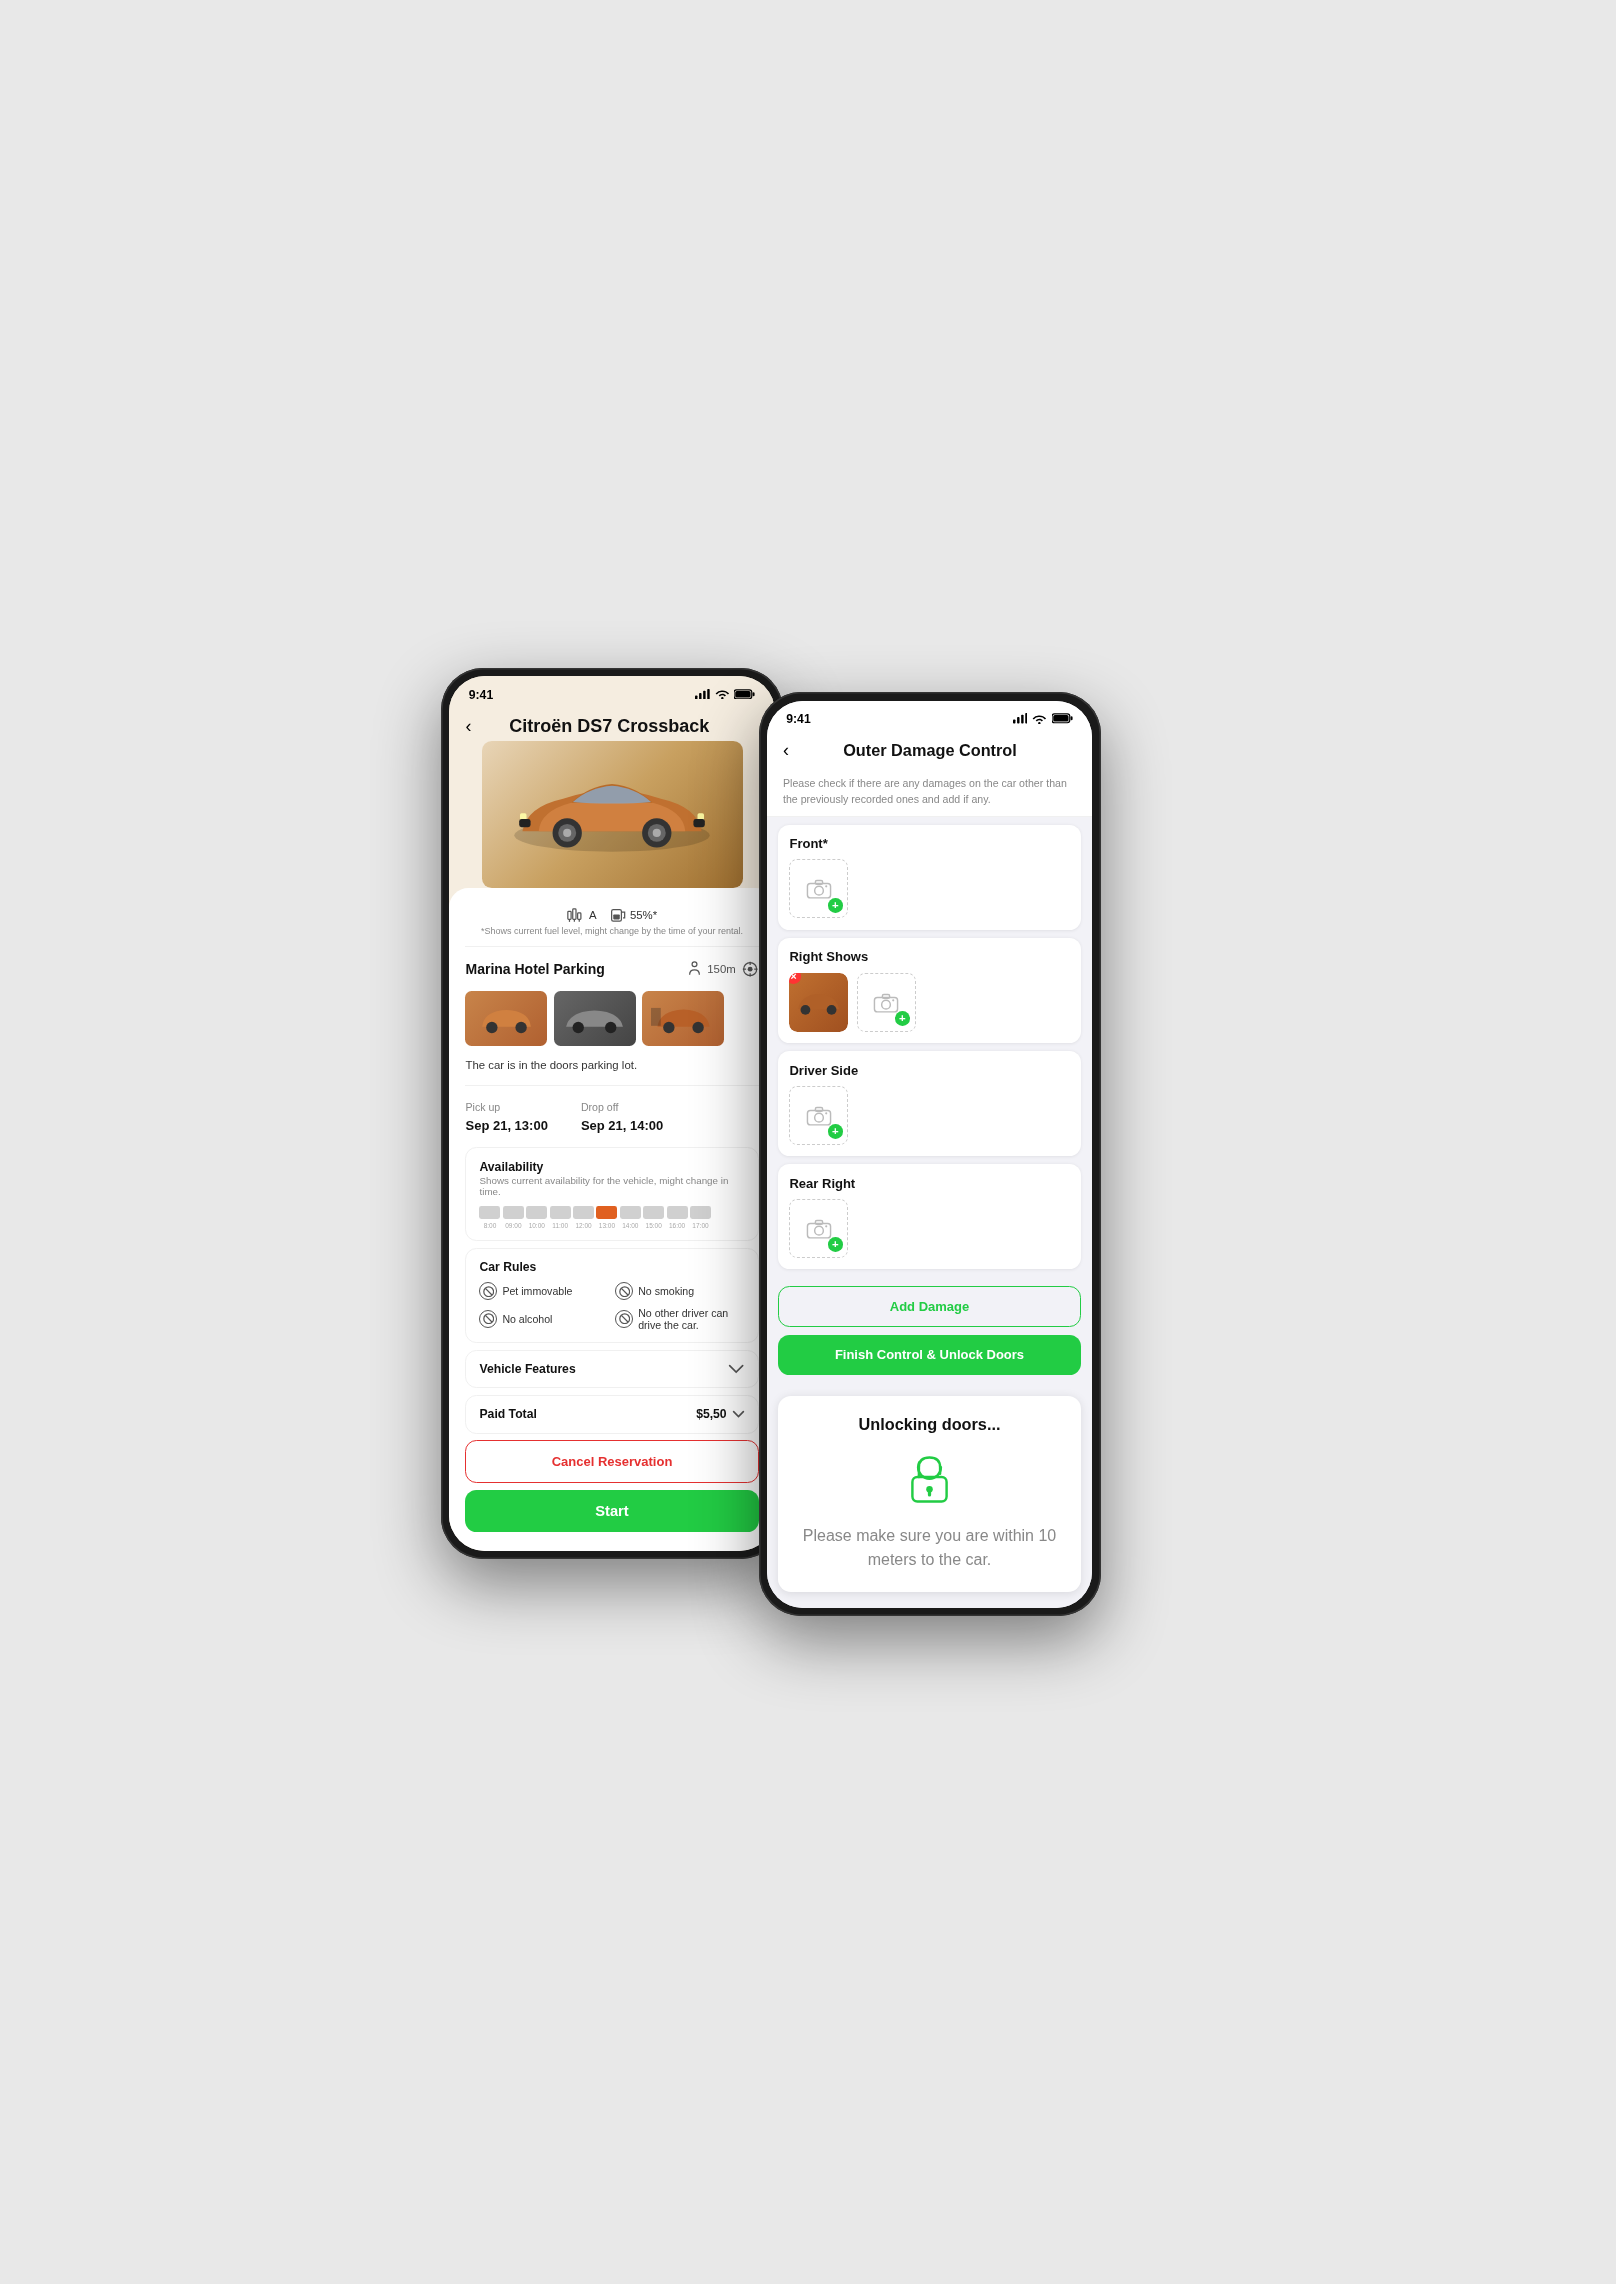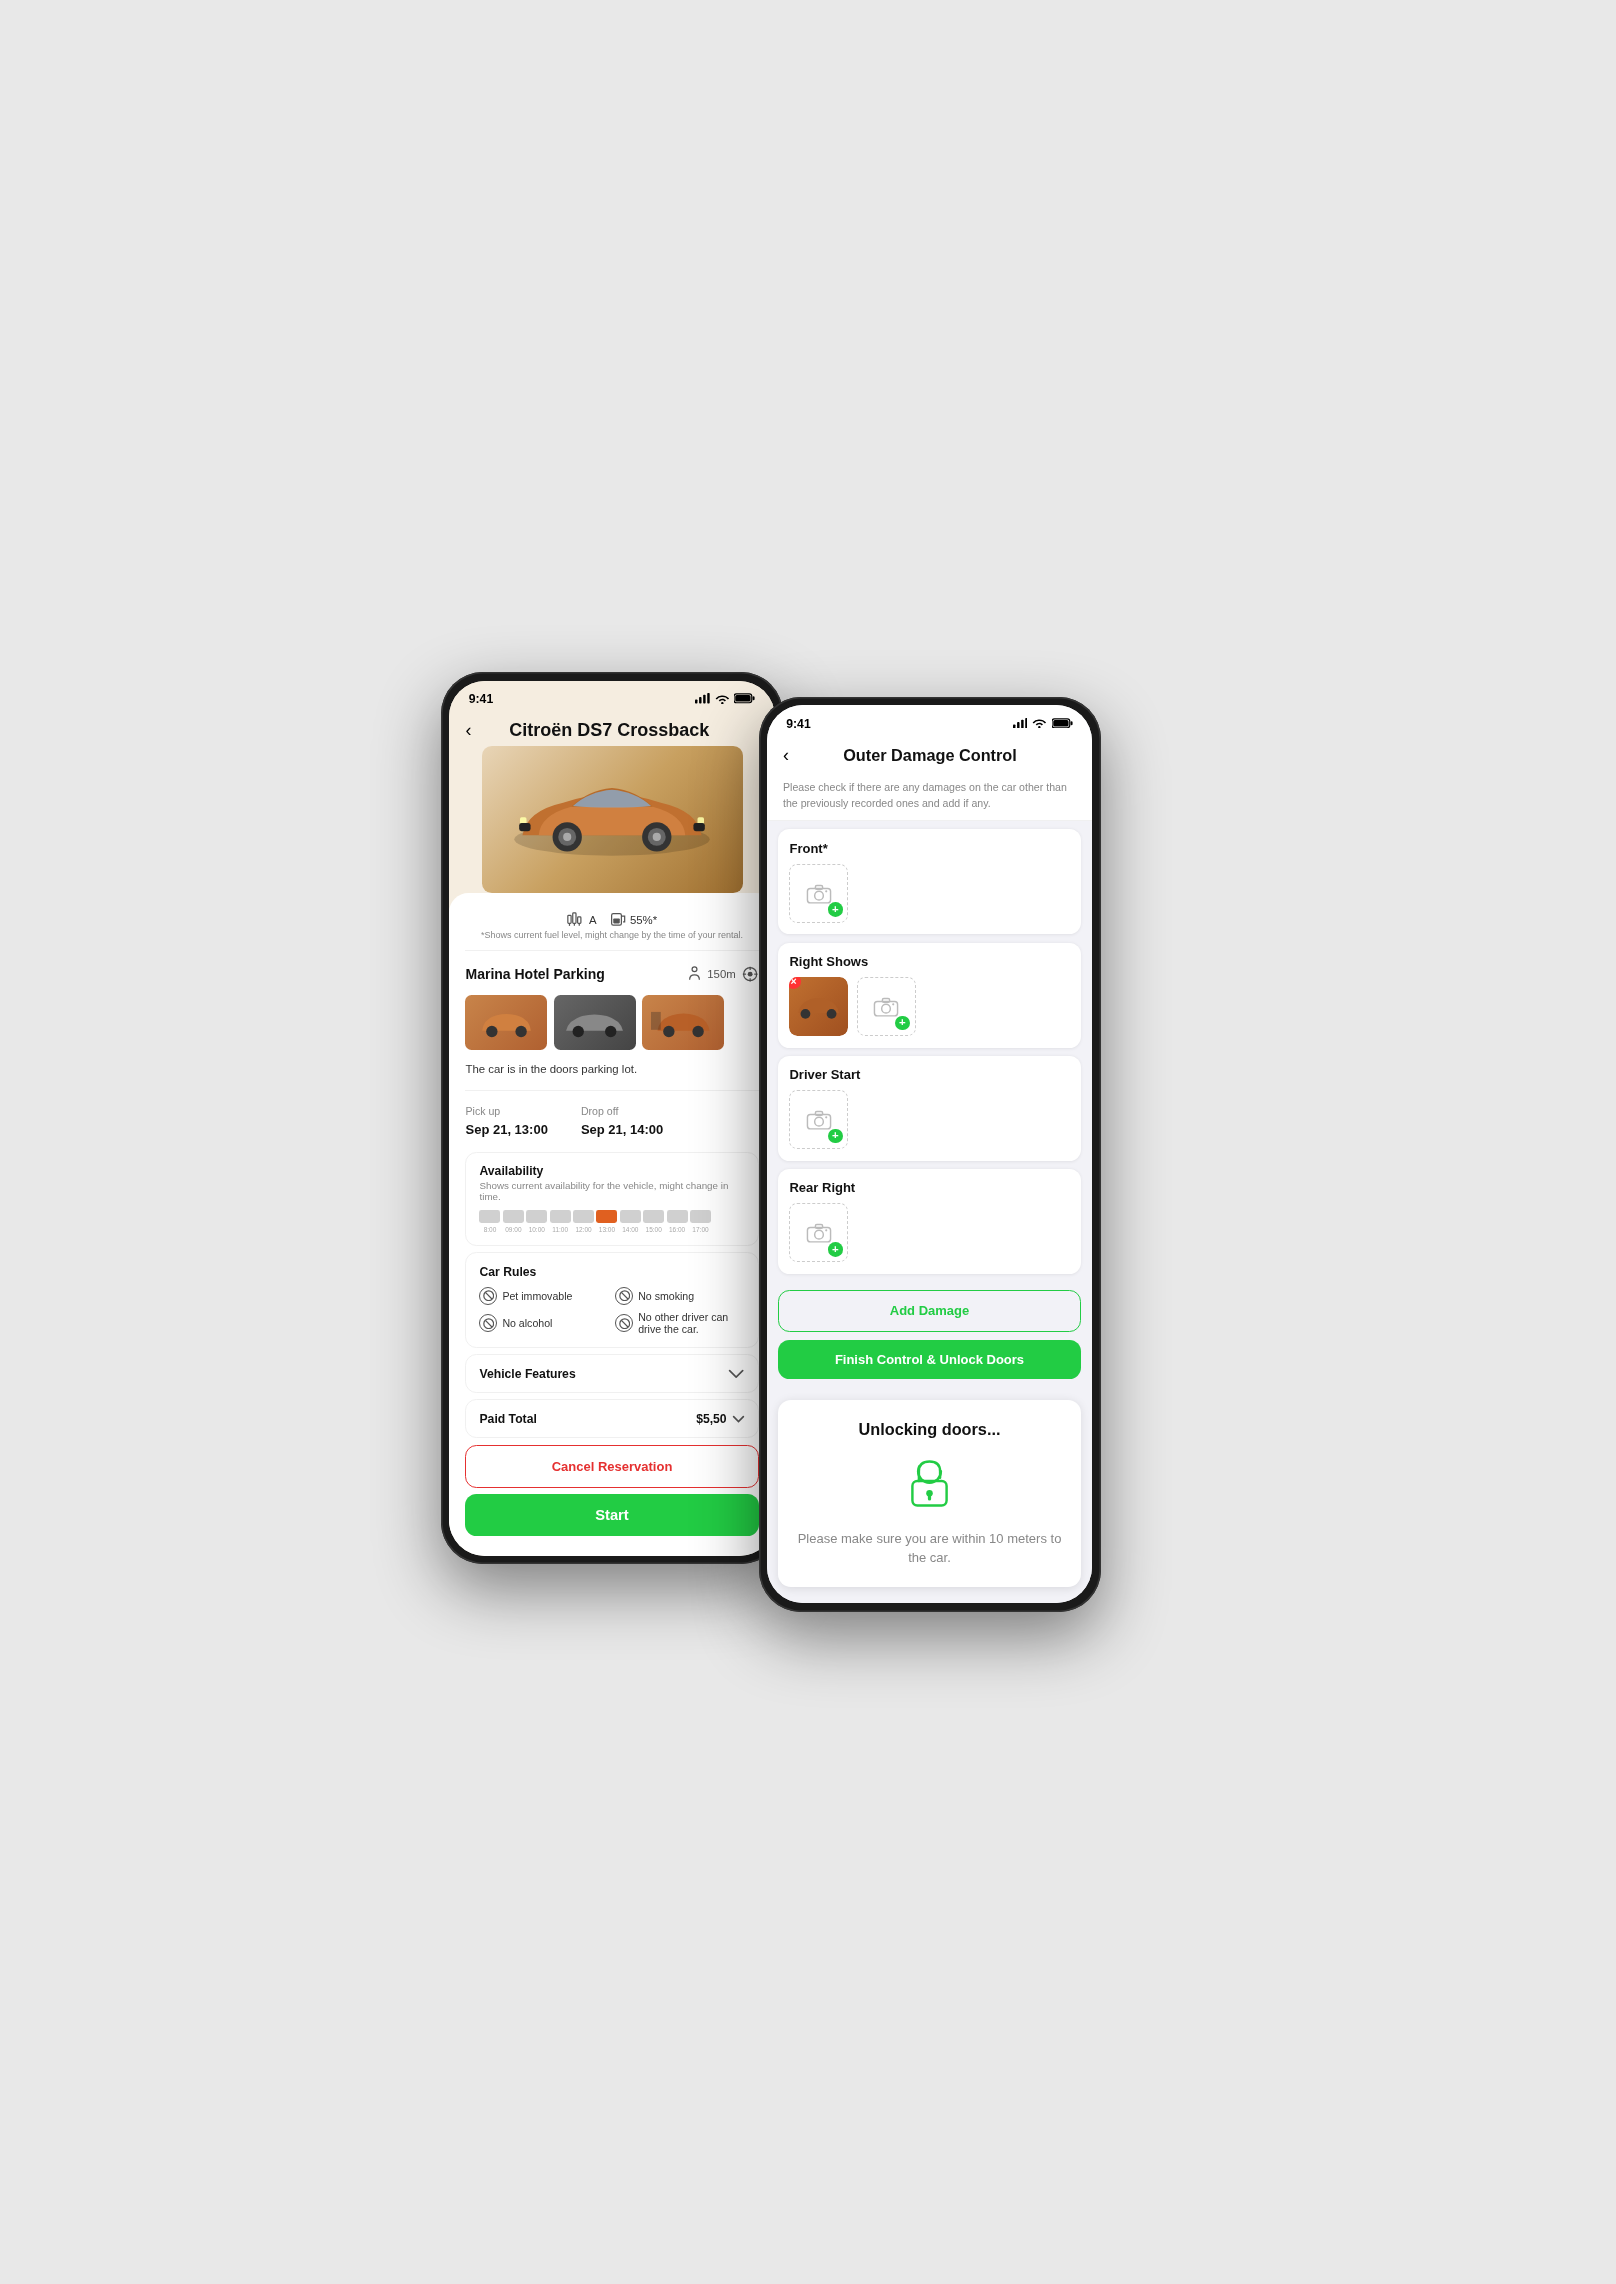--- a/index.html
+++ b/index.html
@@ -469,21 +469,21 @@
       font-weight: 700;
       color: #111;
       margin-bottom: 16.3px;
     }
     .lock-icon-container {
       display: flex;
       justify-content: center;
       margin-bottom: 16.3px;
     }
     .unlocking-note {
-      font-size: 13px;
+      font-size: 16px;
       color: #888;
       line-height: 1.5;
     }
 
     
     .phone-right .phone-screen {
       background: #f2f2f7;
     }
     .right-scroll {
       background: #f2f2f7;
@@ -809,21 +809,21 @@
                 <circle cx="18" cy="18" r="6" fill="none" stroke="#bbb" stroke-width="2"></circle>
                 <rect x="13" y="4" width="10" height="5" rx="2" fill="none" stroke="#bbb" stroke-width="2"></rect>
                 <circle cx="28" cy="12" r="1.5" fill="#bbb"></circle>
               </svg>
               <div class="add-circle">+</div>
             </div>
           </div>
         </div>
 
         <div class="damage-section">
-          <div class="damage-section-title">Driver Start</div>
+          <div class="damage-section-title">Driver Side</div>
           <div class="damage-photo-area">
             <div class="add-photo-box">
               <svg class="camera-icon-svg" viewBox="0 0 36 30">
                 <rect x="2" y="8" width="32" height="20" rx="4" fill="none" stroke="#bbb" stroke-width="2"></rect>
                 <circle cx="18" cy="18" r="6" fill="none" stroke="#bbb" stroke-width="2"></circle>
                 <rect x="13" y="4" width="10" height="5" rx="2" fill="none" stroke="#bbb" stroke-width="2"></rect>
                 <circle cx="28" cy="12" r="1.5" fill="#bbb"></circle>
               </svg>
               <div class="add-circle">+</div>
             </div>

